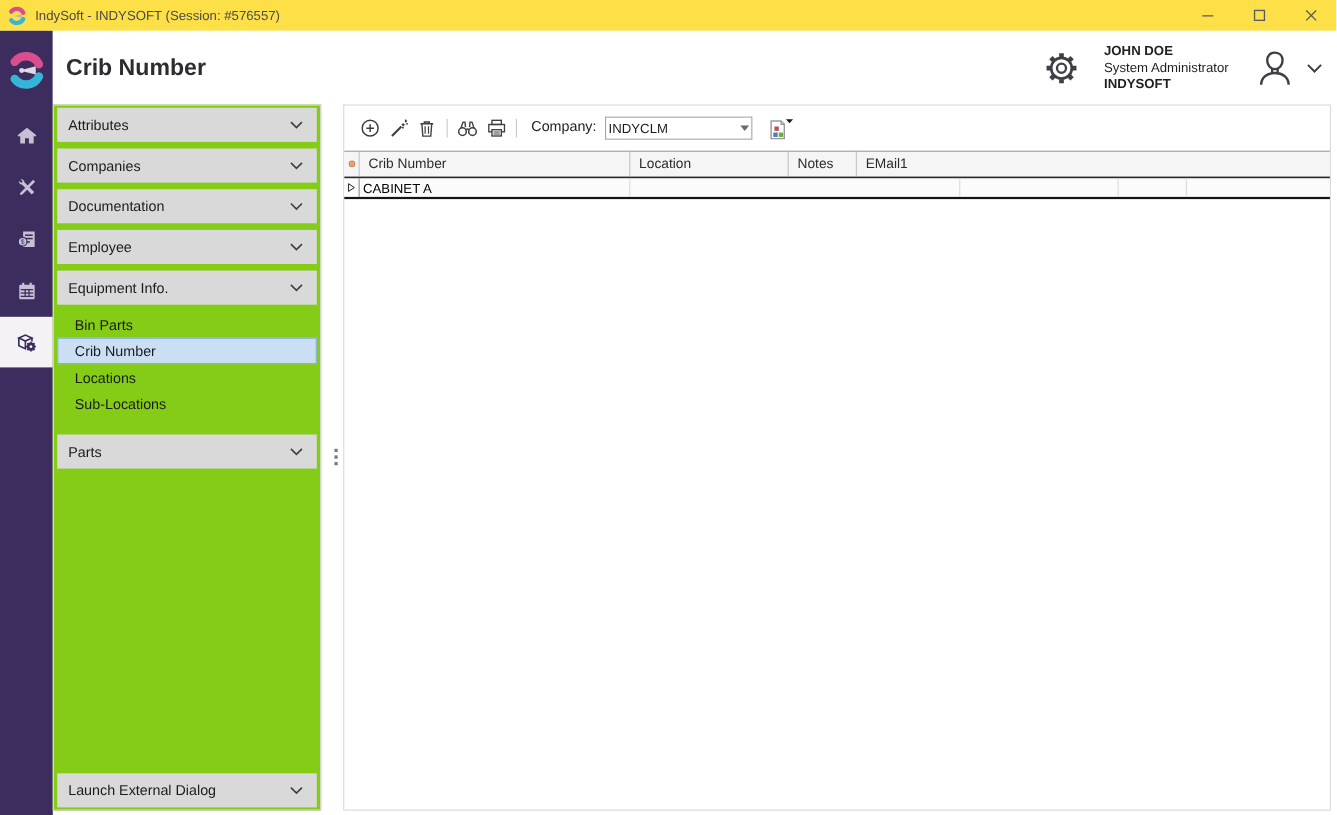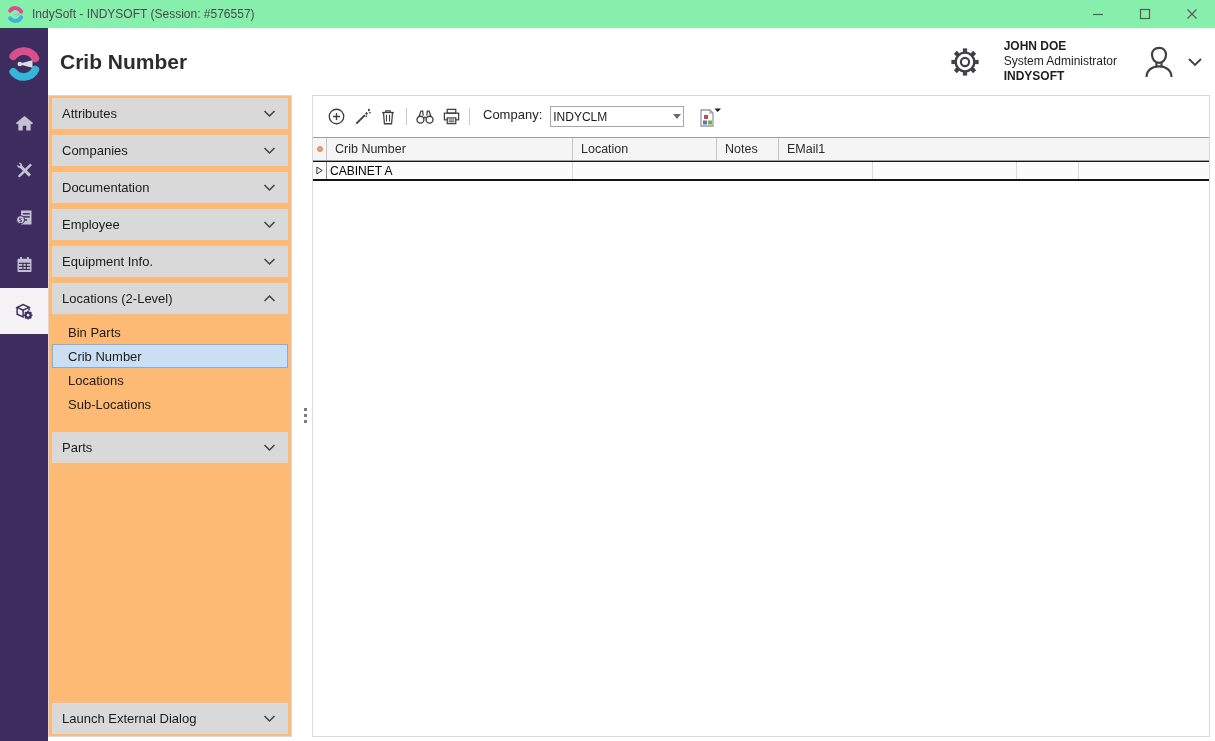--- a/index.html
+++ b/index.html
@@ -1,19 +1,19 @@
 <!DOCTYPE html>
 <html><head>
 <meta charset="utf-8">
 <style>
   * { margin:0; padding:0; box-sizing:border-box; }
   html,body { width:1215px; height:741px; font-family:"Liberation Sans", sans-serif; background:#ffffff; overflow:hidden; position:relative; }
 
   
-  .titlebar { position:absolute; left:0; top:0; width:1215px; height:28px; background:#86efac; display:flex; align-items:center; }
+  .titlebar { position:absolute; left:0; top:0; width:1215px; height:28px; background:#fde047; display:flex; align-items:center; }
   .tb-logo { width:17px; height:17px; margin-left:7px; display:flex; }
   .tb-title { font-size:12px; color:#4a4a4a; margin-left:8px; }
   .tb-controls { margin-left:auto; display:flex; height:100%; }
   .tb-btn { width:47px; height:28px; background:transparent; border:none; display:flex; align-items:center; justify-content:center; cursor:pointer; }
 
   
   .rail { position:absolute; left:0; top:28px; width:48px; height:713px; background:#3c2d5e; }
   .rail-logo { height:72px; display:flex; align-items:center; justify-content:center; }
   .rail-item { width:48px; height:47px; display:flex; align-items:center; justify-content:center; cursor:pointer; }
   .rail-item.active { background:#f4f2f5; height:46px; }
@@ -24,21 +24,21 @@
   .header-right { margin-left:auto; display:flex; align-items:center; padding-right:10px; }
   .gear-wrap { width:34px; height:34px; margin-right:22px; display:flex; cursor:pointer; }
   .user-block { line-height:15px; margin-right:22px; }
   .user-name { font-size:12px; font-weight:bold; color:#1f1f1f; }
   .user-role { font-size:12px; color:#1f1f1f; }
   .user-company { font-size:12px; font-weight:bold; color:#1f1f1f; }
   .avatar-wrap { width:40px; height:40px; display:flex; cursor:pointer; }
   .hdr-chevron { width:20px; height:20px; margin-left:6px; display:flex; cursor:pointer; }
 
   
-  .sidebar { position:absolute; left:48px; top:95px; width:244px; height:642px; background:#fdba74; border:1px solid #d9d9d9; }
+  .sidebar { position:absolute; left:48px; top:95px; width:244px; height:642px; background:#84cc16; border:1px solid #d9d9d9; }
   .acc-header { height:31px; margin:0 3px 6px 3px; background:#d9d9d9; display:flex; align-items:center; justify-content:space-between; padding:0 10px 0 10px; font-size:13px; color:#1b1b1b; cursor:pointer; }
   .acc-header:first-child { margin-top:2px; }
   .acc-items { margin:1px 3px 16px 3px; }
   .acc-item { height:24px; display:flex; align-items:center; padding-left:15px; font-size:13px; color:#1b1b1b; cursor:pointer; border:1px solid transparent; }
   .acc-item.selected { background:#cbdff4; border:1px solid #84aed6; }
   .acc-bottom { position:absolute; bottom:2px; left:3px; right:3px; height:31px; background:#d9d9d9; display:flex; align-items:center; justify-content:space-between; padding:0 10px; font-size:13px; color:#1b1b1b; cursor:pointer; }
   .chev { width:17px; height:17px; display:flex; }
 
   
   .splitter { position:absolute; left:302px; top:95px; width:10px; height:642px; cursor:col-resize; }
@@ -240,28 +240,20 @@
       </span>
   </div>
   <div class="acc-header">
     <span>Equipment Info.</span>
     <span class="chev">
         <svg viewBox="0 0 17 17" width="17" height="17">
           <path d="M3.5 6 L8.5 11 L13.5 6" stroke="#3f3f46" stroke-width="1.5" fill="none"></path>
         </svg>
       </span>
   </div>
-  <div class="acc-header">
-    <span>Locations (2-Level)</span>
-    <span class="chev">
-        <svg viewBox="0 0 17 17" width="17" height="17">
-          <path d="M3.5 11 L8.5 6 L13.5 11" stroke="#3f3f46" stroke-width="1.5" fill="none"></path>
-        </svg>
-      </span>
-  </div>
   <div class="acc-items">
     <div class="acc-item">
         <span>Bin Parts</span>
       </div>
     <div class="acc-item selected">
         <span>Crib Number</span>
       </div>
     <div class="acc-item">
         <span>Locations</span>
       </div>

